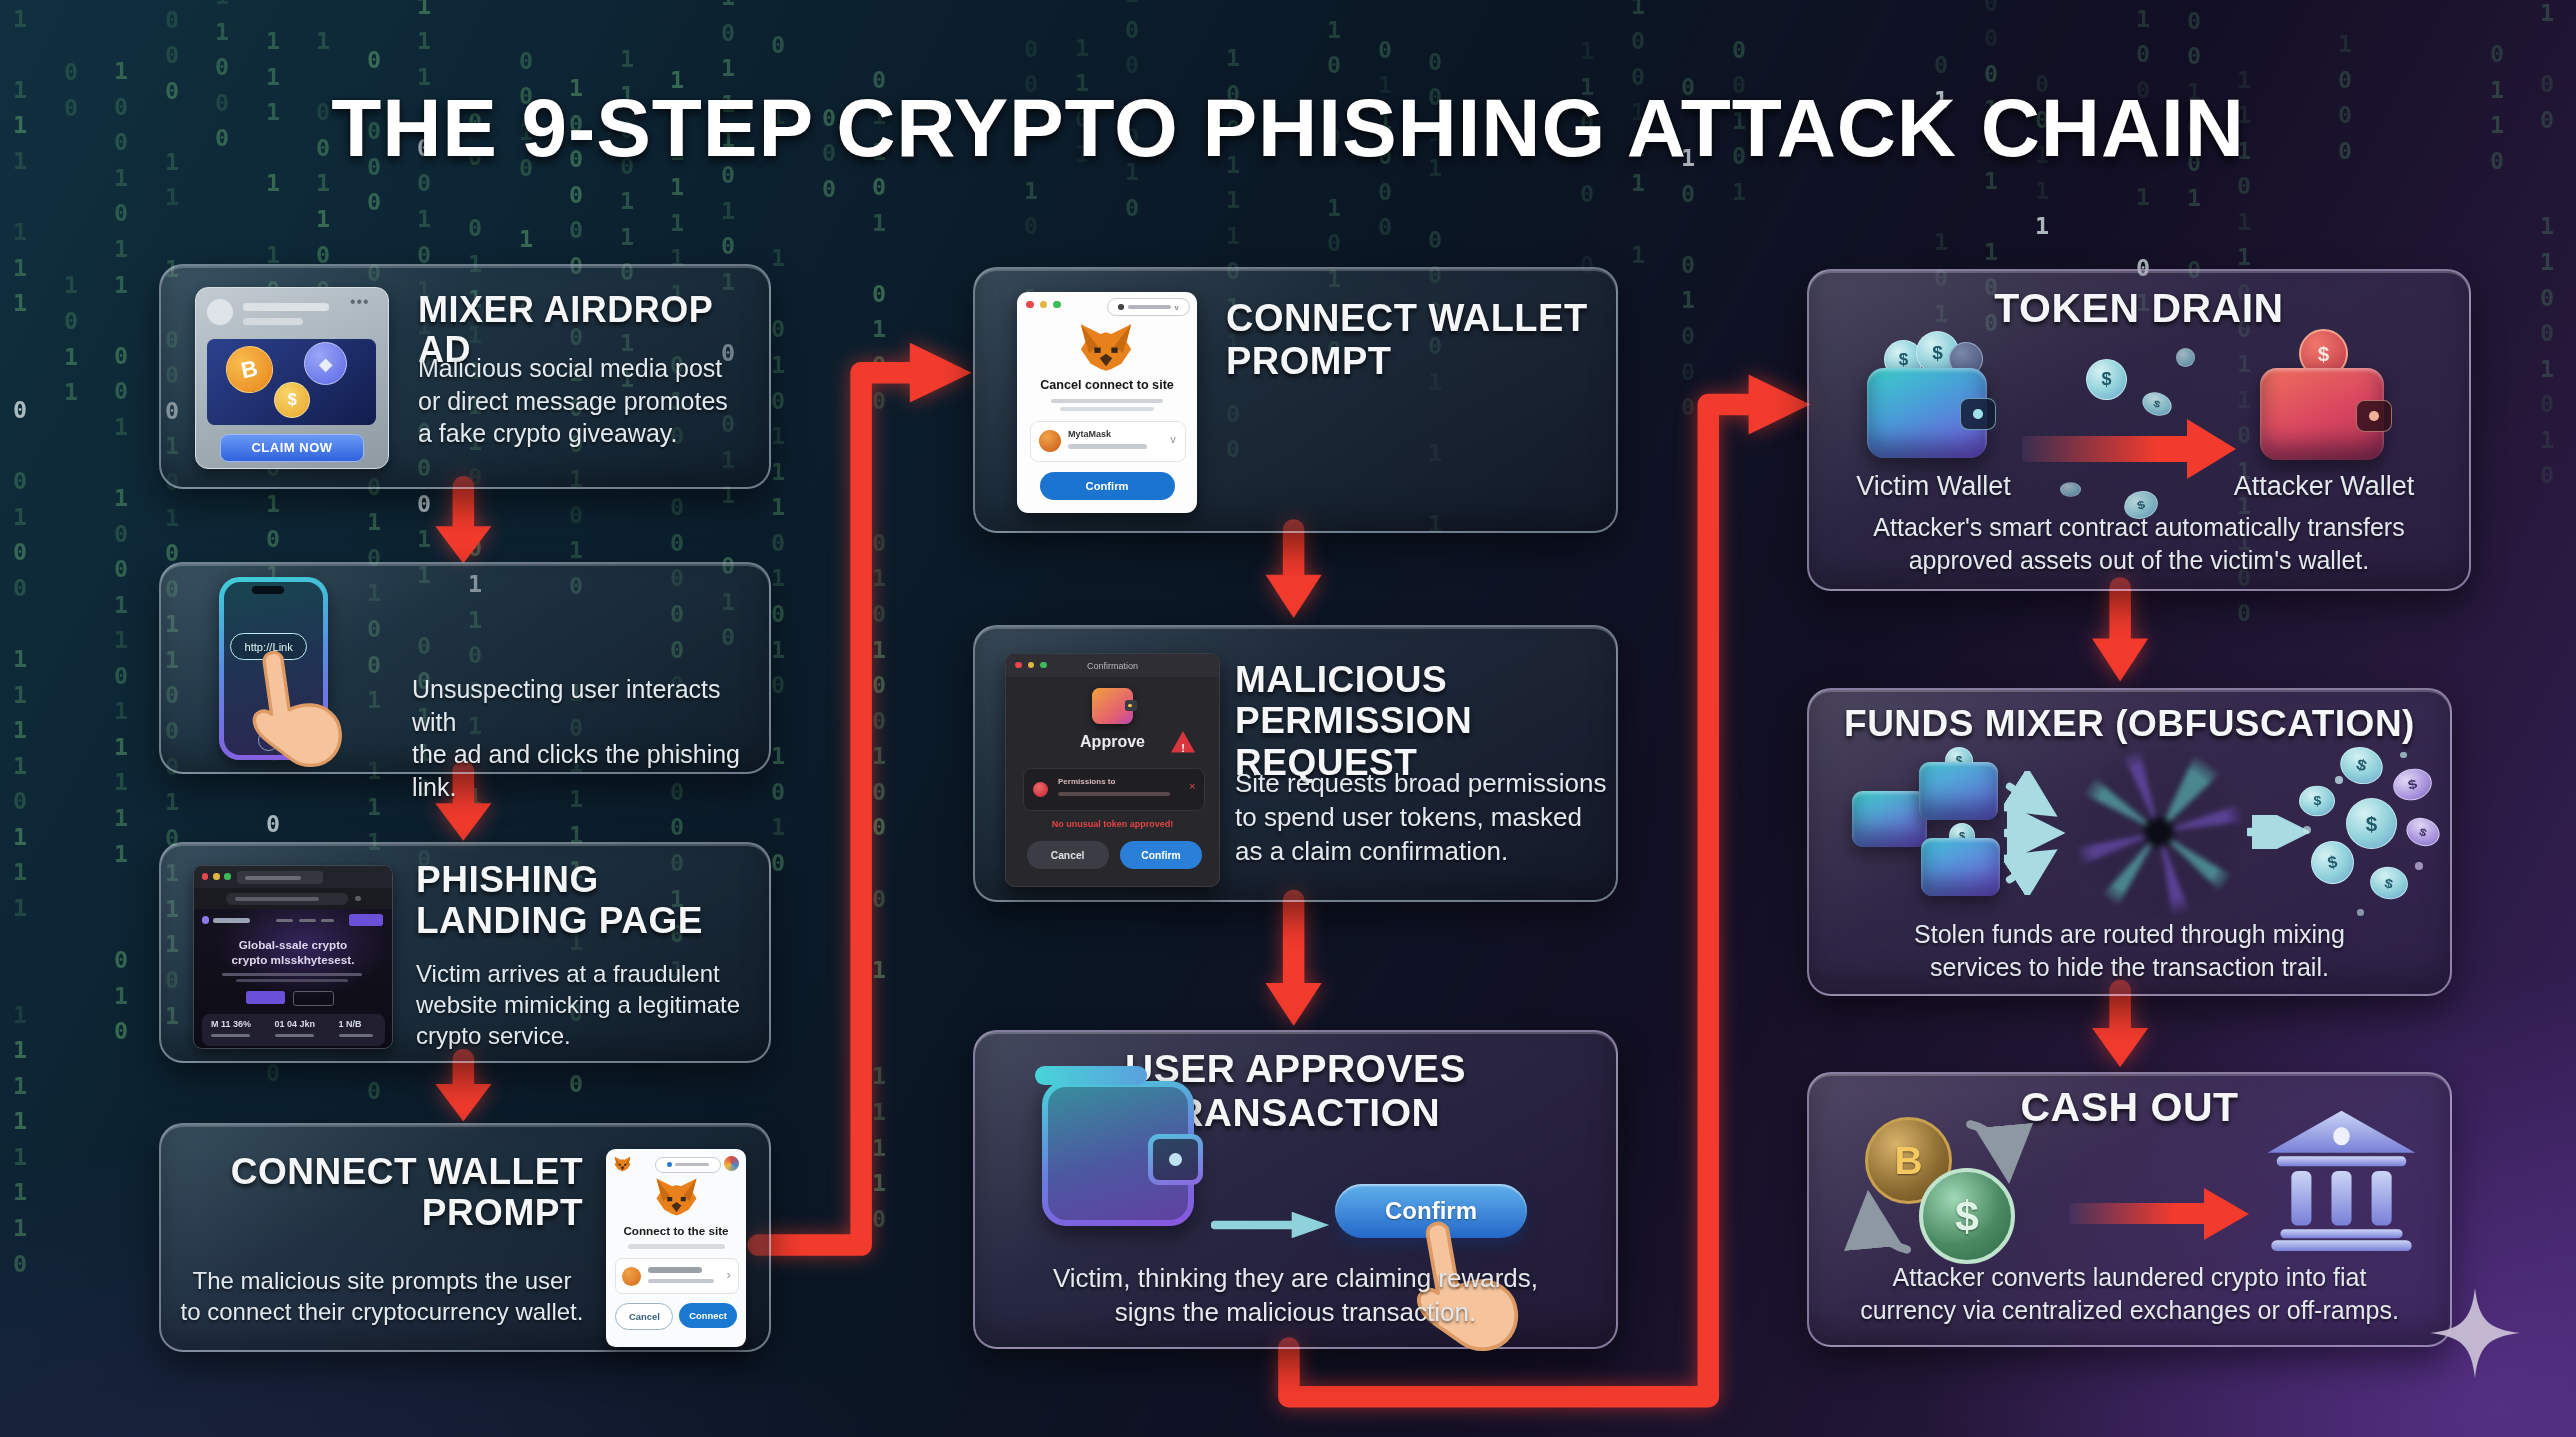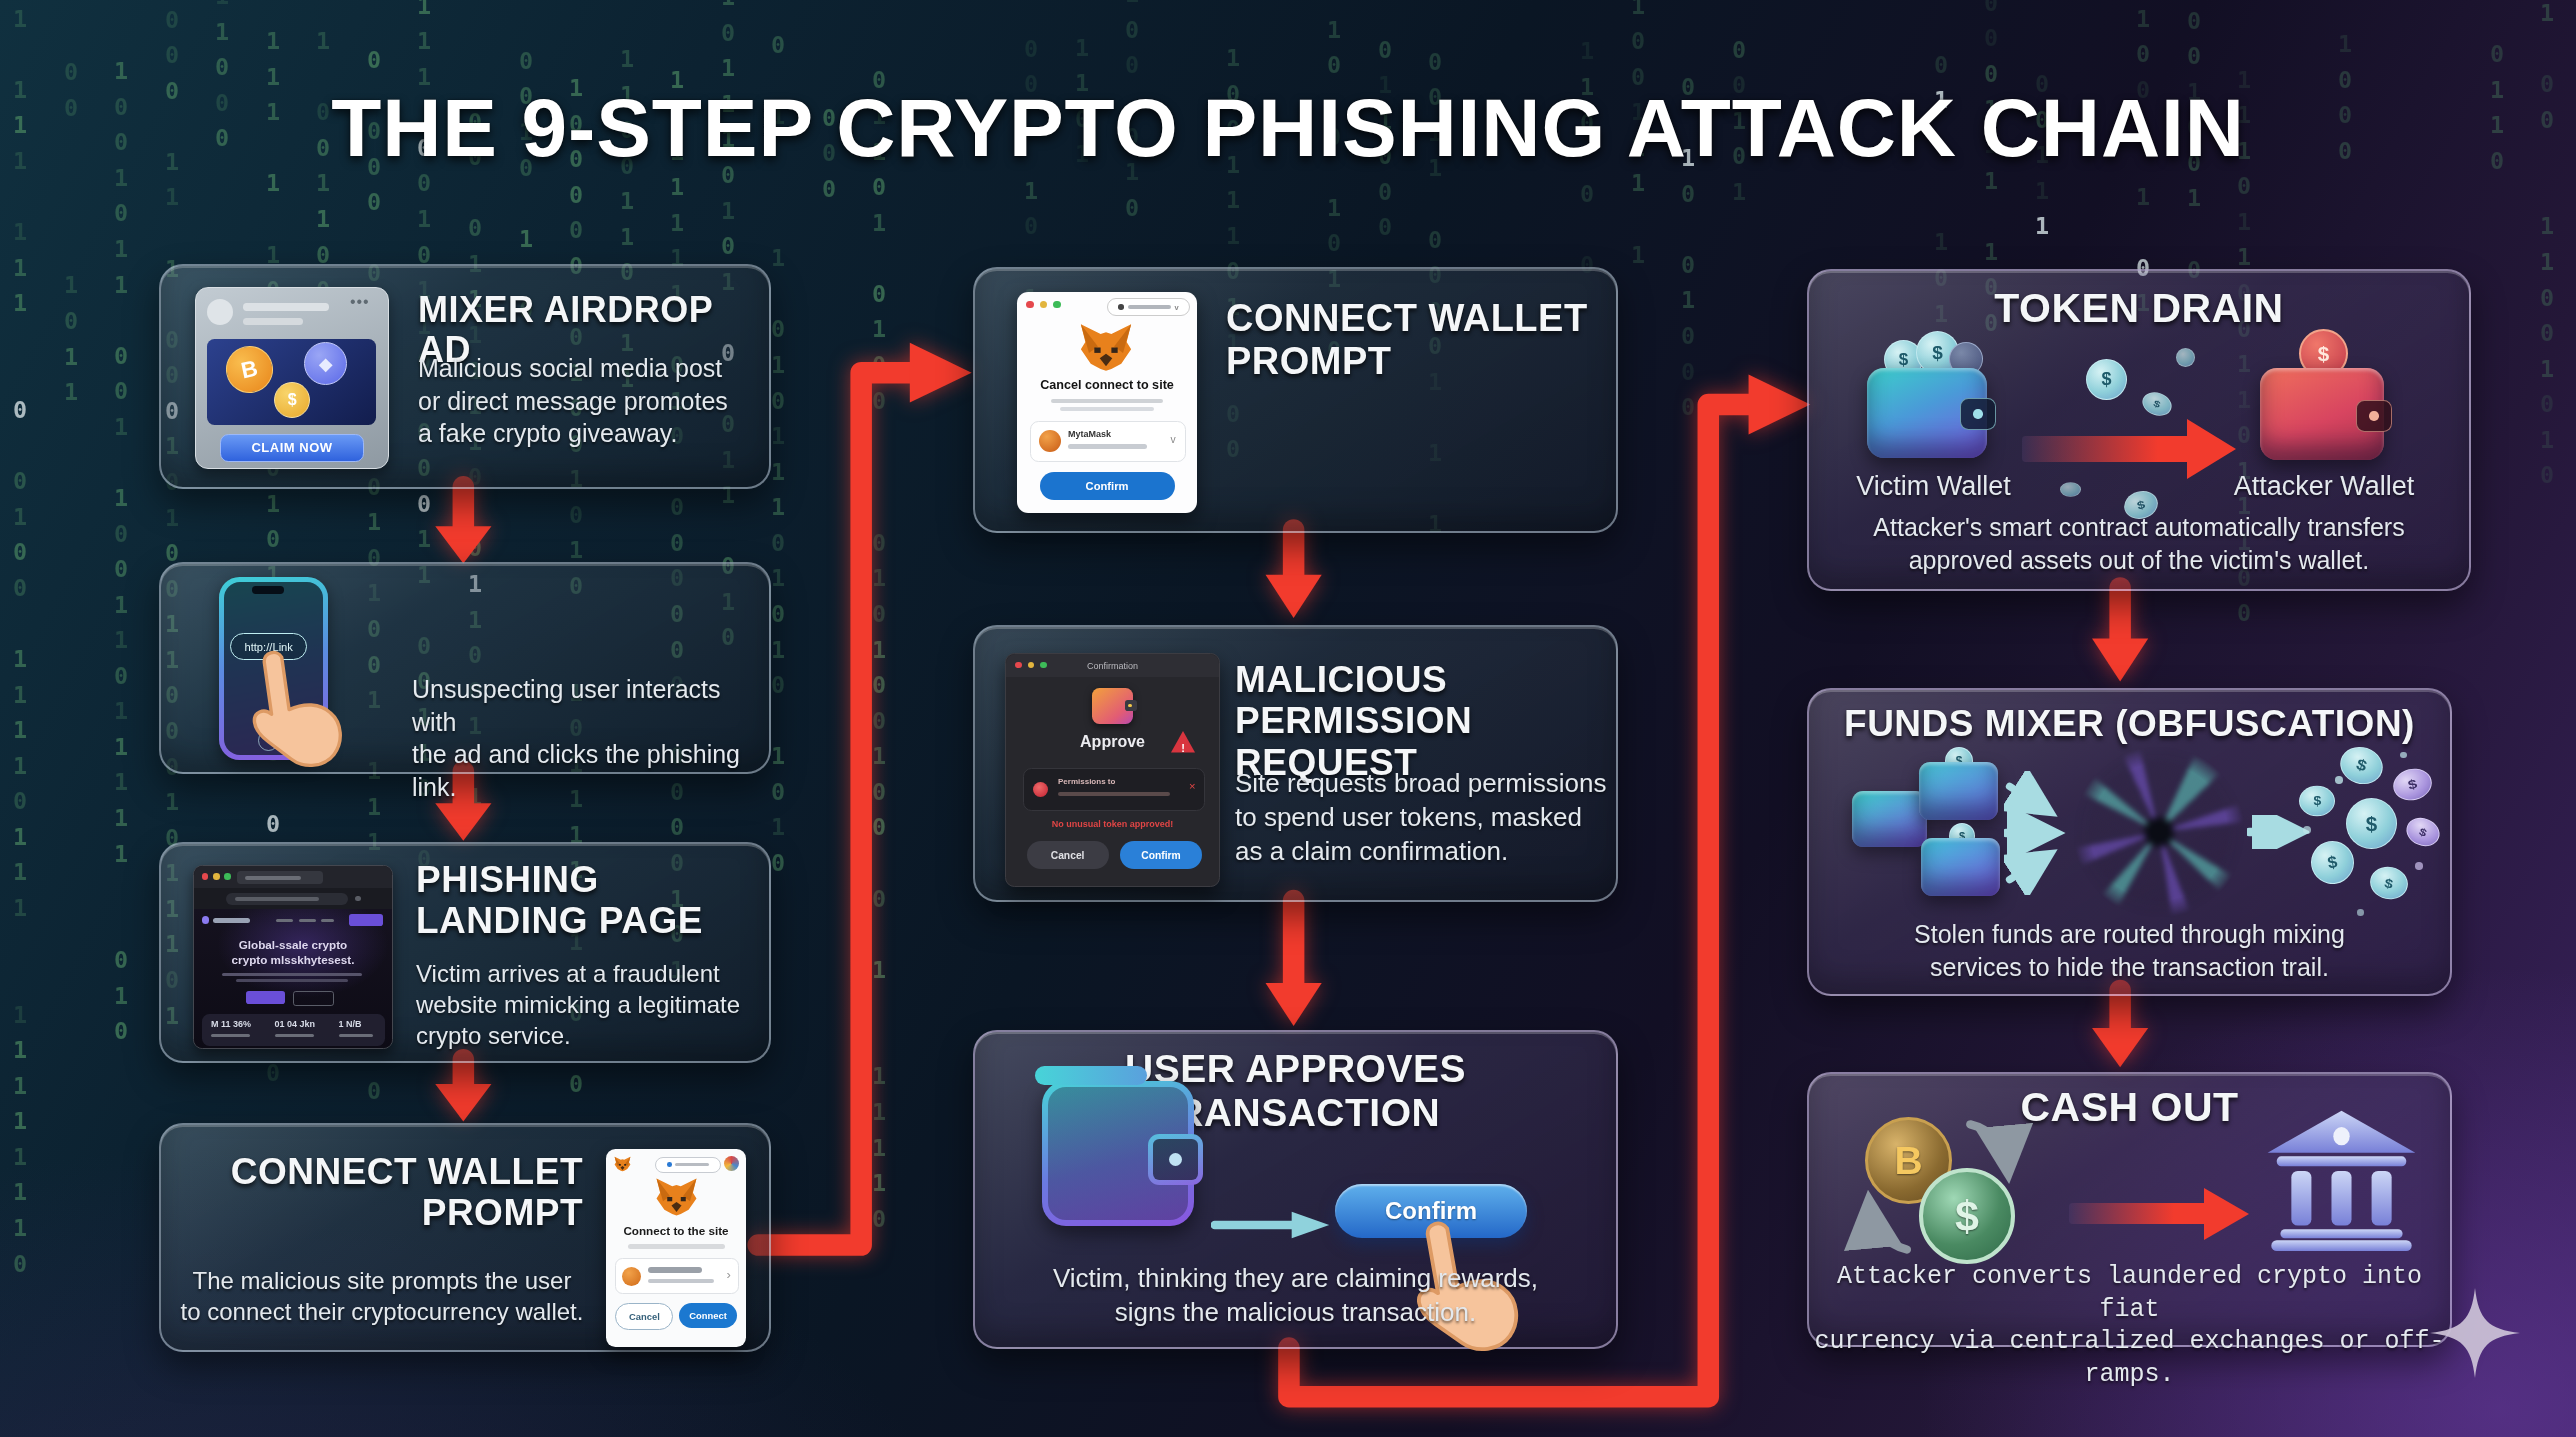--- a/index.html
+++ b/index.html
@@ -886,21 +886,21 @@
     <svg class="abs" style="left:455px;top:32px;width:155px;height:148px;" viewBox="0 0 170 160">
       <polygon points="85,4 166,50 4,50" fill="url(#gbank)"></polygon>
       <ellipse cx="85" cy="32" rx="9" ry="10" fill="#eef1fb"></ellipse>
       <rect x="14" y="54" width="142" height="11" rx="5" fill="url(#gbank)"></rect>
       <rect x="30" y="70" width="22" height="60" rx="7" fill="url(#gbank)"></rect>
       <rect x="74" y="70" width="22" height="60" rx="7" fill="url(#gbank)"></rect>
       <rect x="118" y="70" width="22" height="60" rx="7" fill="url(#gbank)"></rect>
       <rect x="18" y="134" width="134" height="10" rx="5" fill="url(#gbank)"></rect>
       <rect x="8" y="146" width="154" height="12" rx="6" fill="url(#gbank)"></rect>
     </svg>
-    <div class="b" style="left:0;top:187px;width:100%;text-align:center;font-size:25px;font-family:Liberation Mono, monospace;">Attacker converts laundered crypto into fiat
+    <div class="b" style="left:0;top:187px;width:100%;text-align:center;font-size:25px;">Attacker converts laundered crypto into fiat
 currency via centralized exchanges or off-ramps.</div>
   </div>
 
   <svg class="abs" style="left:2430px;top:1288px;width:90px;height:90px;z-index:3;" viewBox="0 0 96 96">
     <path d="M48 0 C52 34 62 44 96 48 C62 52 52 62 48 96 C44 62 34 52 0 48 C34 44 44 34 48 0 Z" fill="#cdc3d8" opacity="0.92"></path>
   </svg>
 
 </div>
 
 

